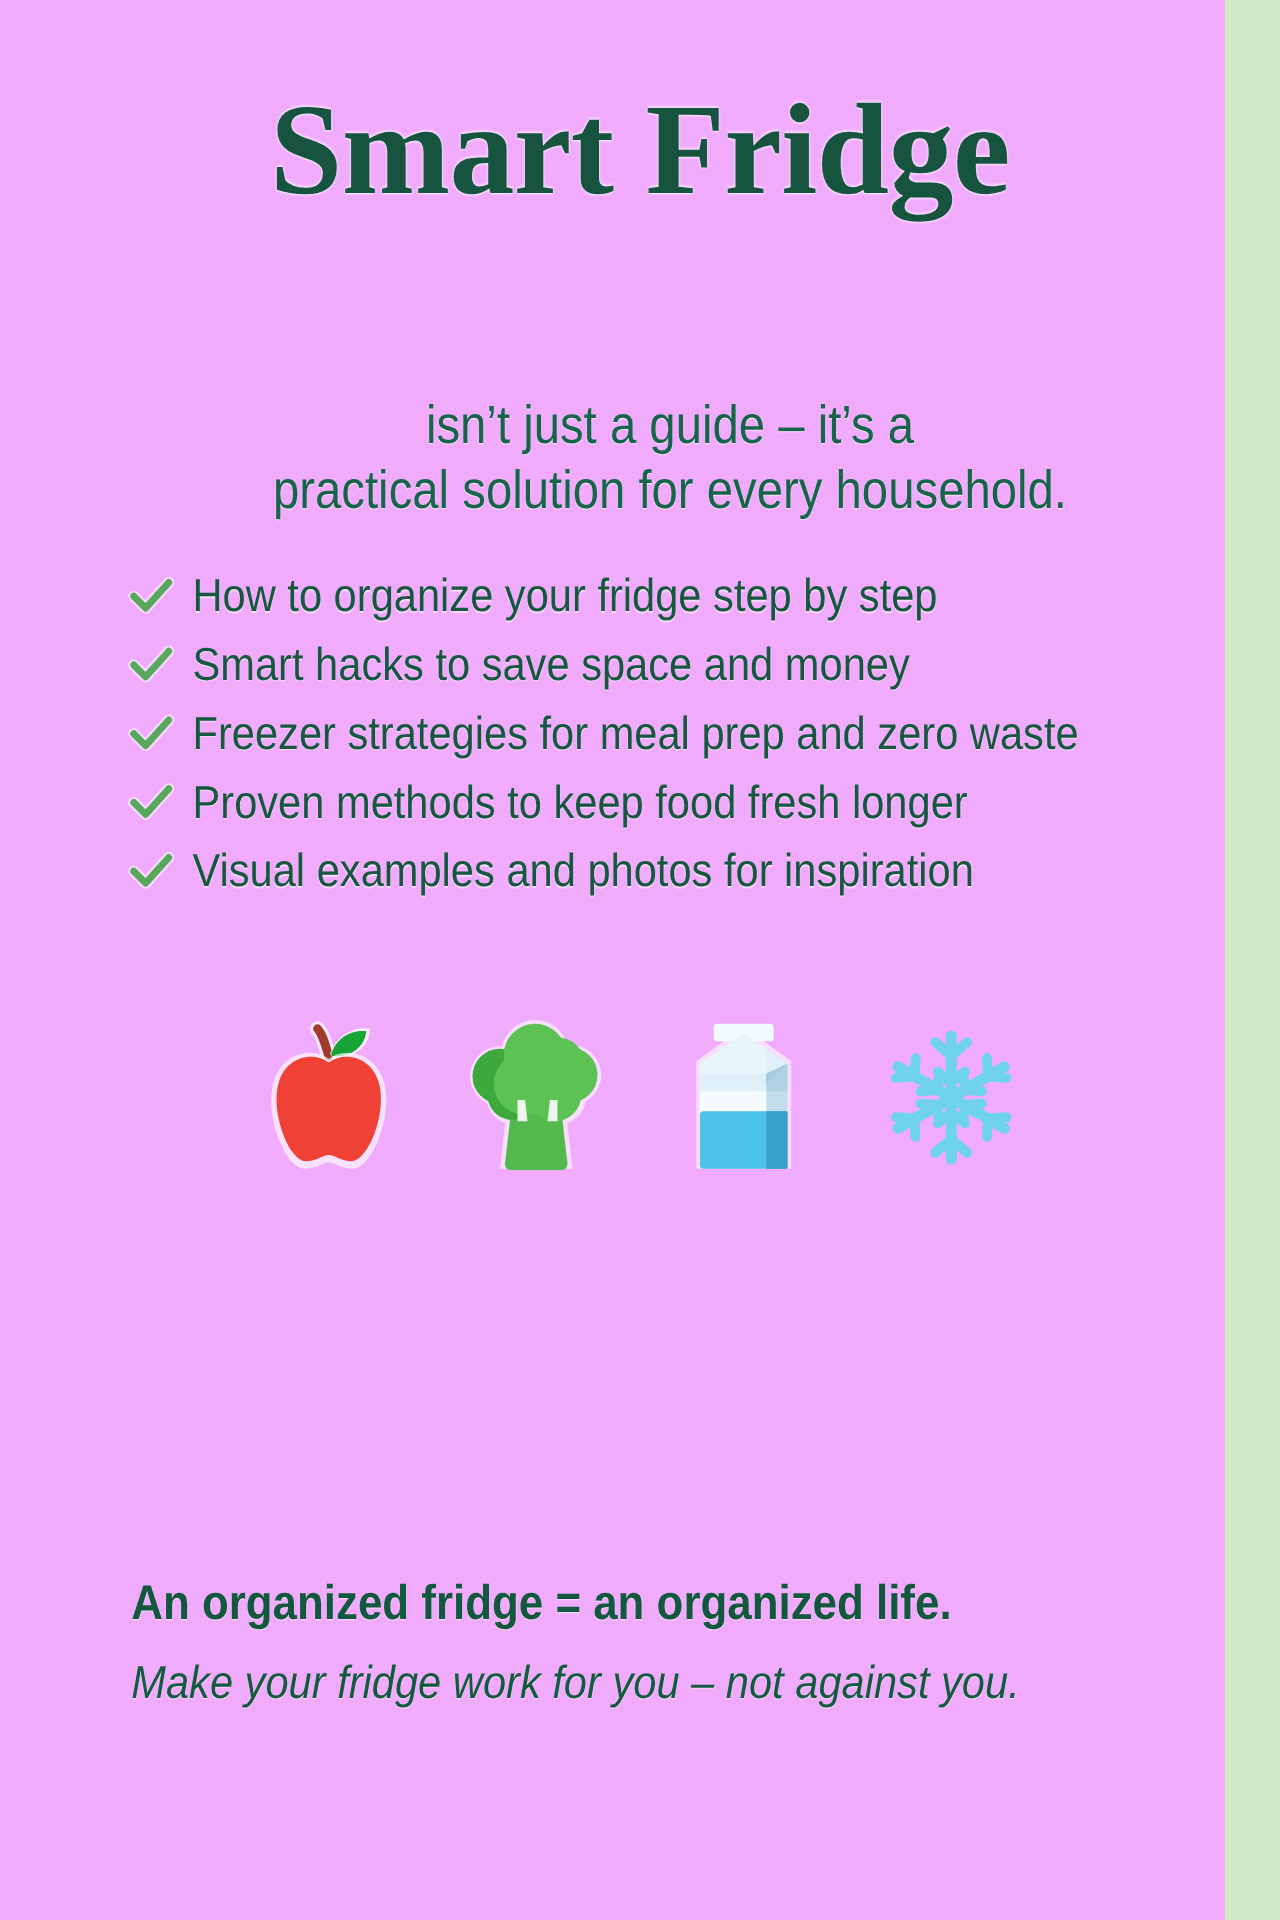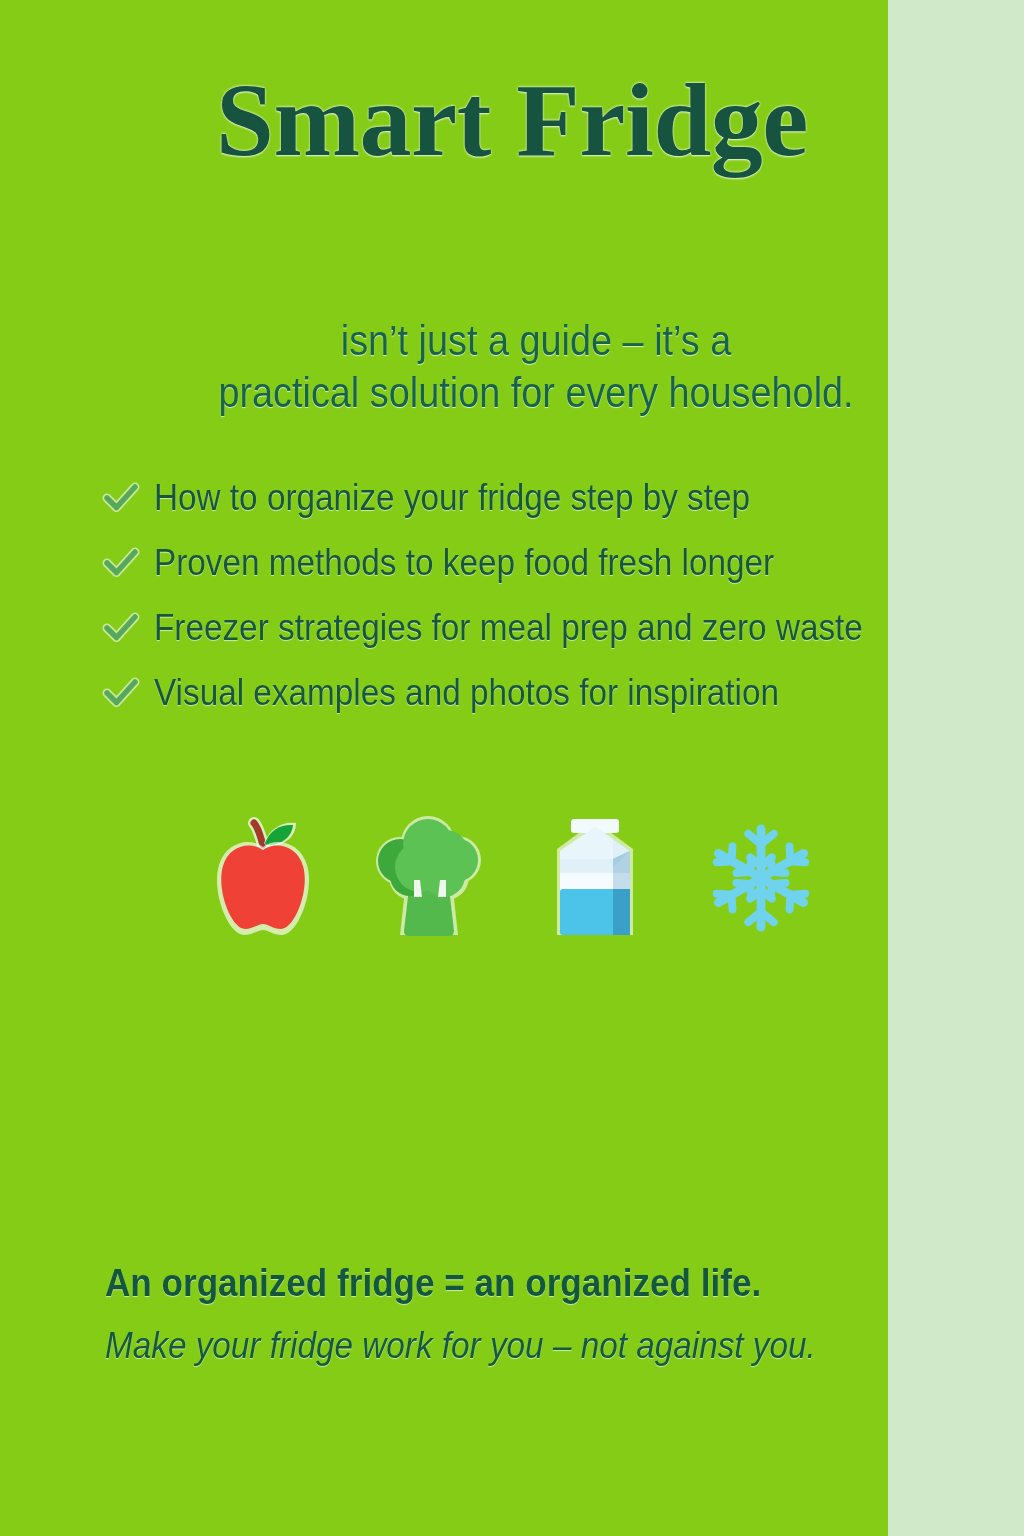--- a/index.html
+++ b/index.html
@@ -10,23 +10,23 @@
     width: 1024px;
     height: 1536px;
     background: #cfe9c9;
     font-family: "Liberation Sans", sans-serif;
     overflow: hidden;
     position: relative;
   }
 
   .poster {
     position: relative;
-    width: 888px;
+    width: 980px;
     height: 1536px;
-    background: #84cc16;
+    background: #f0abfc;
     box-sizing: border-box;
   }
 
   
   .title-block {
     position: absolute;
     top: 66px;
     left: 0;
     width: 1024px;
     text-align: center;
@@ -68,21 +68,20 @@
   .checklist {
     position: absolute;
     top: 455px;
     left: 100px;
     width: 860px;
   }
   .check-item {
     display: flex;
     align-items: center;
     margin-bottom: 11px;
-    margin-top: 21px;
   }
   .check-icon {
     flex: 0 0 auto;
     width: 42px;
     height: 44px;
     margin-right: 12px;
     display: flex;
     align-items: center;
     justify-content: center;
   }
@@ -189,39 +188,48 @@
     <div class="check-item">
       <span class="check-icon">
         <svg width="40" height="40" viewBox="0 0 40 40">
           <path d="M6 20 L15.5 29.5 L34 9" fill="none" stroke="#ffffff" stroke-width="9" stroke-linecap="round" stroke-linejoin="round" opacity="0.55"></path>
           <path d="M6 20 L15.5 29.5 L34 9" fill="none" stroke="#57a85c" stroke-width="5.5" stroke-linecap="round" stroke-linejoin="round"></path>
         </svg>
       </span>
       <span class="check-text">How to organize your fridge step by step</span>
     </div>
 
+    <div class="check-item">
+      <span class="check-icon">
+        <svg width="40" height="40" viewBox="0 0 40 40">
+          <path d="M6 20 L15.5 29.5 L34 9" fill="none" stroke="#ffffff" stroke-width="9" stroke-linecap="round" stroke-linejoin="round" opacity="0.55"></path>
+          <path d="M6 20 L15.5 29.5 L34 9" fill="none" stroke="#57a85c" stroke-width="5.5" stroke-linecap="round" stroke-linejoin="round"></path>
+        </svg>
+      </span>
+      <span class="check-text">Smart hacks to save space and money</span>
+    </div>
+
+    <div class="check-item">
+      <span class="check-icon">
+        <svg width="40" height="40" viewBox="0 0 40 40">
+          <path d="M6 20 L15.5 29.5 L34 9" fill="none" stroke="#ffffff" stroke-width="9" stroke-linecap="round" stroke-linejoin="round" opacity="0.55"></path>
+          <path d="M6 20 L15.5 29.5 L34 9" fill="none" stroke="#57a85c" stroke-width="5.5" stroke-linecap="round" stroke-linejoin="round"></path>
+        </svg>
+      </span>
+      <span class="check-text">Freezer strategies for meal prep and zero waste</span>
+    </div>
 
     <div class="check-item">
       <span class="check-icon">
         <svg width="40" height="40" viewBox="0 0 40 40">
           <path d="M6 20 L15.5 29.5 L34 9" fill="none" stroke="#ffffff" stroke-width="9" stroke-linecap="round" stroke-linejoin="round" opacity="0.55"></path>
           <path d="M6 20 L15.5 29.5 L34 9" fill="none" stroke="#57a85c" stroke-width="5.5" stroke-linecap="round" stroke-linejoin="round"></path>
         </svg>
       </span>
       <span class="check-text">Proven methods to keep food fresh longer</span>
-    </div>
-
-    <div class="check-item">
-      <span class="check-icon">
-        <svg width="40" height="40" viewBox="0 0 40 40">
-          <path d="M6 20 L15.5 29.5 L34 9" fill="none" stroke="#ffffff" stroke-width="9" stroke-linecap="round" stroke-linejoin="round" opacity="0.55"></path>
-          <path d="M6 20 L15.5 29.5 L34 9" fill="none" stroke="#57a85c" stroke-width="5.5" stroke-linecap="round" stroke-linejoin="round"></path>
-        </svg>
-      </span>
-      <span class="check-text">Freezer strategies for meal prep and zero waste</span>
     </div>
 
     <div class="check-item">
       <span class="check-icon">
         <svg width="40" height="40" viewBox="0 0 40 40">
           <path d="M6 20 L15.5 29.5 L34 9" fill="none" stroke="#ffffff" stroke-width="9" stroke-linecap="round" stroke-linejoin="round" opacity="0.55"></path>
           <path d="M6 20 L15.5 29.5 L34 9" fill="none" stroke="#57a85c" stroke-width="5.5" stroke-linecap="round" stroke-linejoin="round"></path>
         </svg>
       </span>
       <span class="check-text">Visual examples and photos for inspiration</span>

